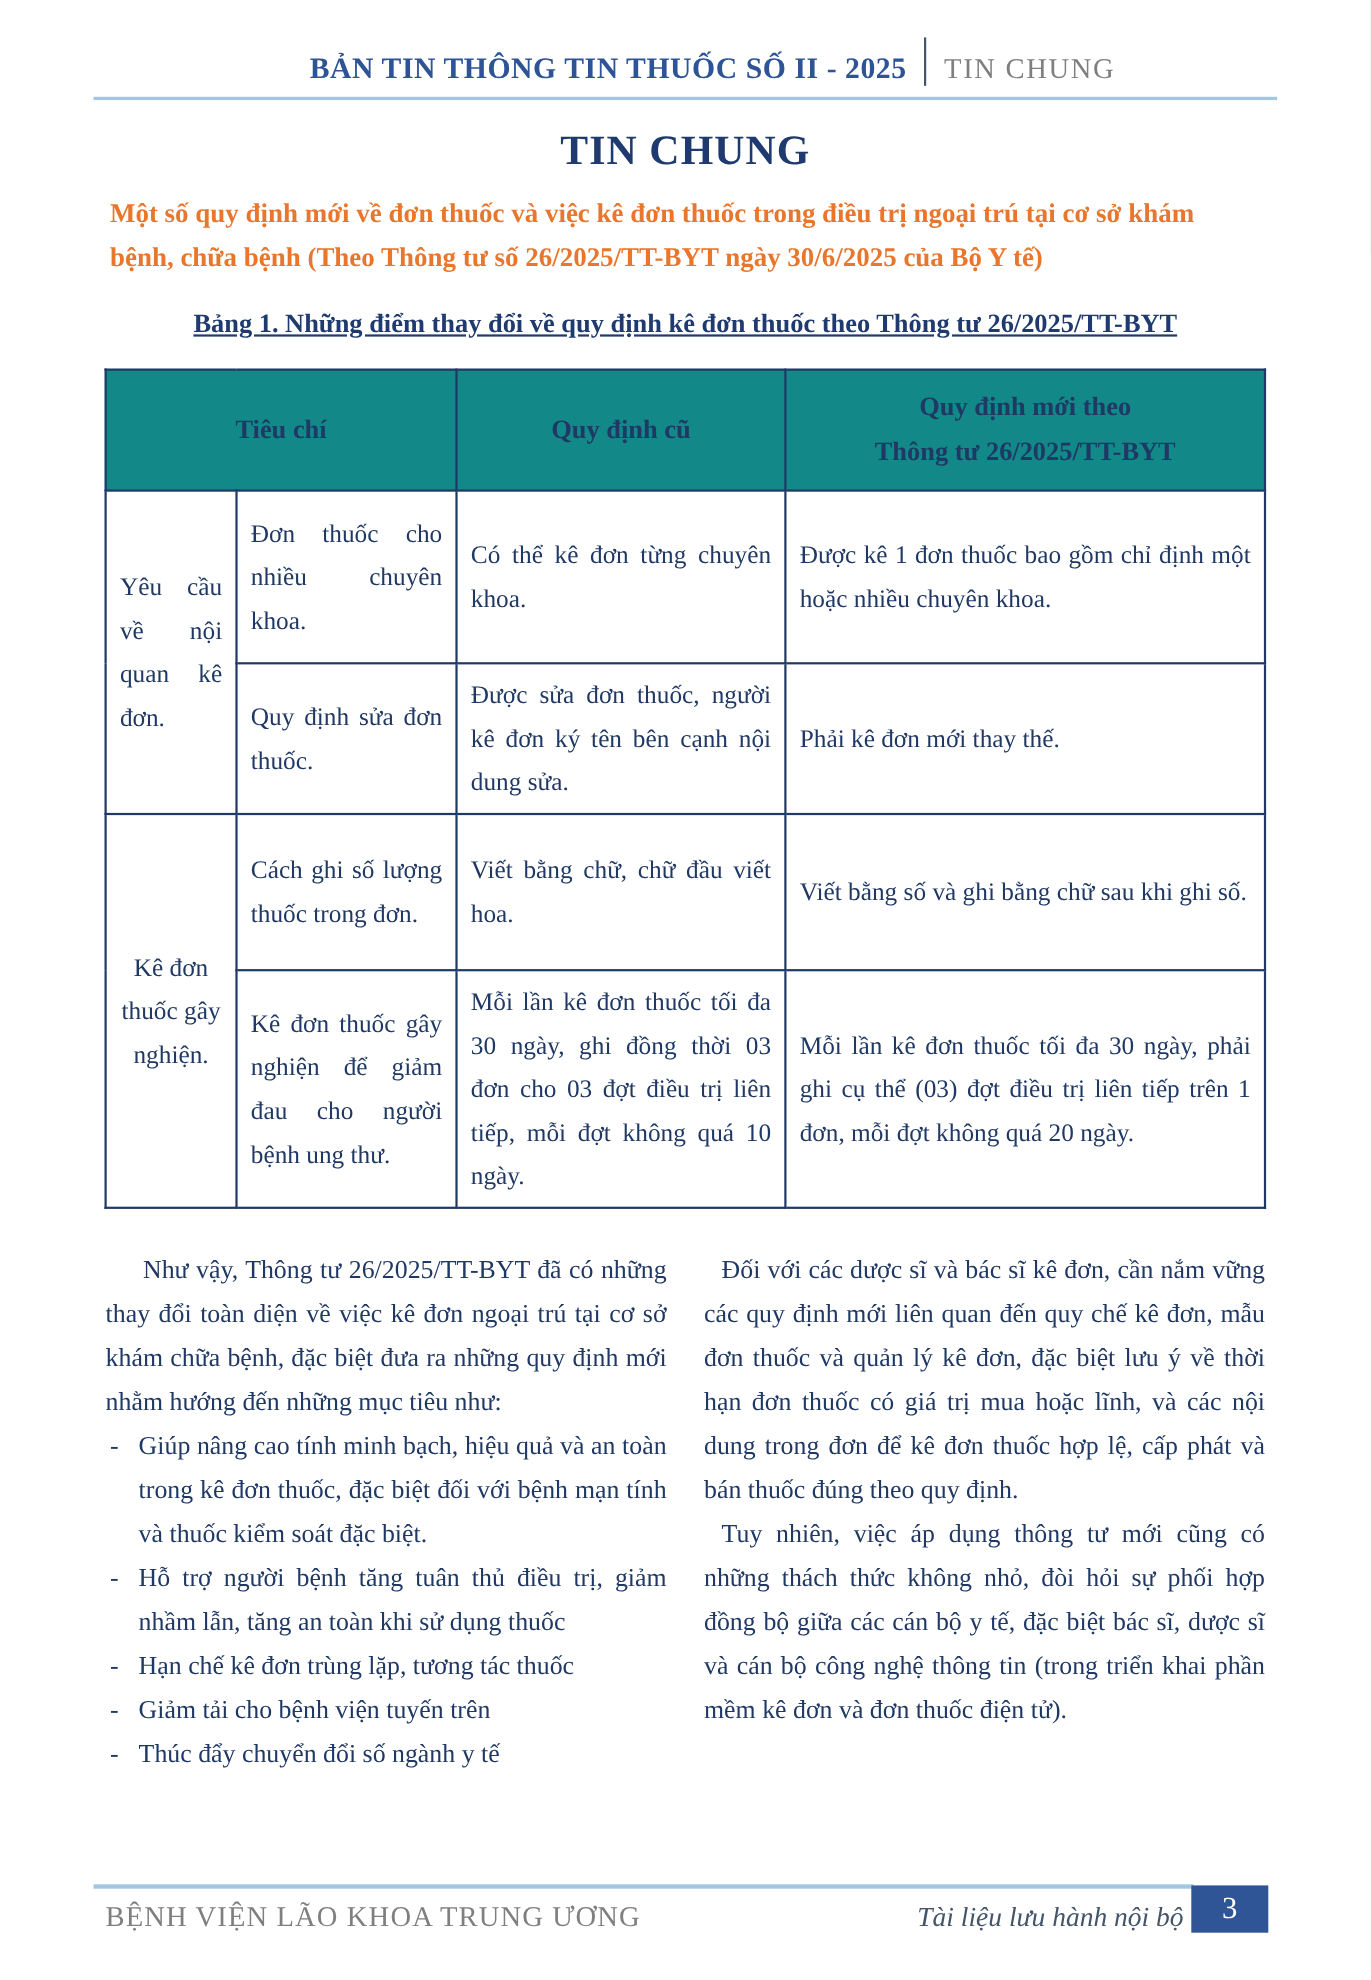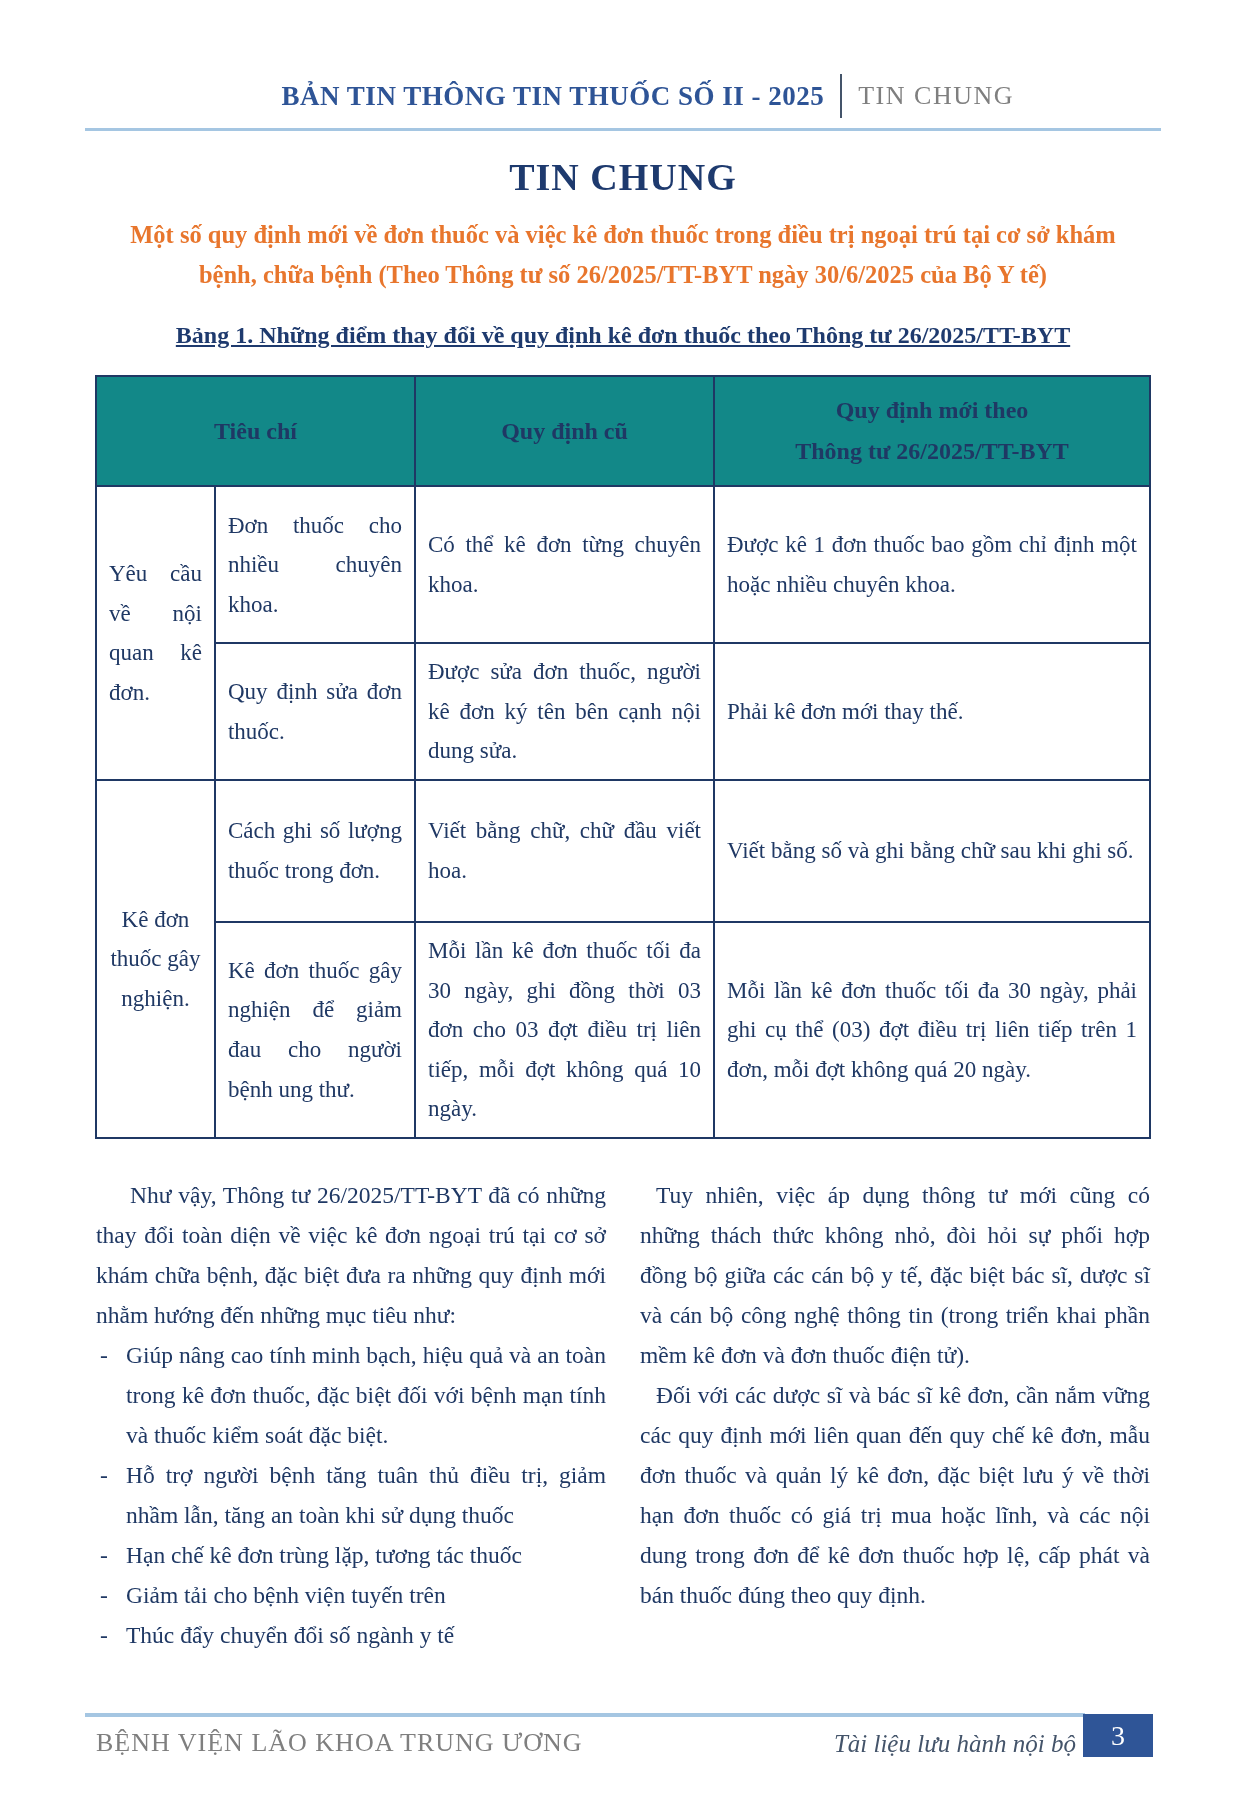--- a/index.html
+++ b/index.html
@@ -7,45 +7,44 @@
     position:relative;
     width:1246px;height:1800px;
     margin:0 auto;
     background:#ffffff;
     font-family:"Liberation Serif","DejaVu Serif",serif;
     color:#1f3864;
     overflow:hidden;
   }
   
   .hdr-row{
-    display:flex;align-items:center;justify-content:flex-end;
+    display:flex;align-items:flex-end;justify-content:flex-end;
     padding:34px 232px 0 0;
     gap:16px;
-    margin-top:40px;
   }
   .hdr-title{
     font-size:27px;font-weight:bold;color:#2e5496;
     white-space:nowrap;letter-spacing:.5px;
   }
   .hdr-sep{
     width:2px;height:44px;background:#44546a;display:inline-block;
   }
   .hdr-section{
     font-size:26px;color:#7f7f7f;letter-spacing:1.5px;white-space:nowrap;
   }
   .hdr-rule{
     height:3px;background:#a5c6e2;margin:10px 85px 0 85px;
   }
   
   .main-title{
     margin:24px 0 0 0;text-align:center;
     font-size:38px;font-weight:bold;color:#1e3a6e;letter-spacing:1px;
   }
   .subtitle{
-    margin:16px 100px 0 100px;text-align:center;
+    margin:16px 100px 0 100px;text-align:left;
     font-size:24.5px;font-weight:bold;color:#e8762d;
     line-height:1.62;
   }
   .caption{
     margin:28px 96px 0 96px;text-align:center;
     font-size:24px;font-weight:bold;color:#1e3a6e;text-decoration:underline;
   }
   
   table.rules{
     border-collapse:collapse;
@@ -192,22 +191,22 @@
       <div class="bullet">
         <span class="marker">-</span>
         <span>Giảm tải cho bệnh viện tuyến trên</span>
       </div>
       <div class="bullet">
         <span class="marker">-</span>
         <span>Thúc đẩy chuyển đổi số ngành y tế</span>
       </div>
     </div>
     <div class="col">
+      <p class="para small-indent">Đối với các dược sĩ và bác sĩ kê đơn, cần nắm vững các quy định mới liên quan đến quy chế kê đơn, mẫu đơn thuốc và quản lý kê đơn, đặc biệt lưu ý về thời hạn đơn thuốc có giá trị mua hoặc lĩnh, và các nội dung trong đơn để kê đơn thuốc hợp lệ, cấp phát và bán thuốc đúng theo quy định.</p>
       <p class="para small-indent">Tuy nhiên, việc áp dụng thông tư mới cũng có những thách thức không nhỏ, đòi hỏi sự phối hợp đồng bộ giữa các cán bộ y tế, đặc biệt bác sĩ, dược sĩ và cán bộ công nghệ thông tin (trong triển khai phần mềm kê đơn và đơn thuốc điện tử).</p>
-      <p class="para small-indent">Đối với các dược sĩ và bác sĩ kê đơn, cần nắm vững các quy định mới liên quan đến quy chế kê đơn, mẫu đơn thuốc và quản lý kê đơn, đặc biệt lưu ý về thời hạn đơn thuốc có giá trị mua hoặc lĩnh, và các nội dung trong đơn để kê đơn thuốc hợp lệ, cấp phát và bán thuốc đúng theo quy định.</p>
     </div>
   </div>
 
   <div class="foot-rule"></div>
   <span class="foot-org">BỆNH VIỆN LÃO KHOA TRUNG ƯƠNG</span>
   <span class="foot-note">Tài liệu lưu hành nội bộ</span>
   <span class="page-box">3</span>
 
 </div>
 

